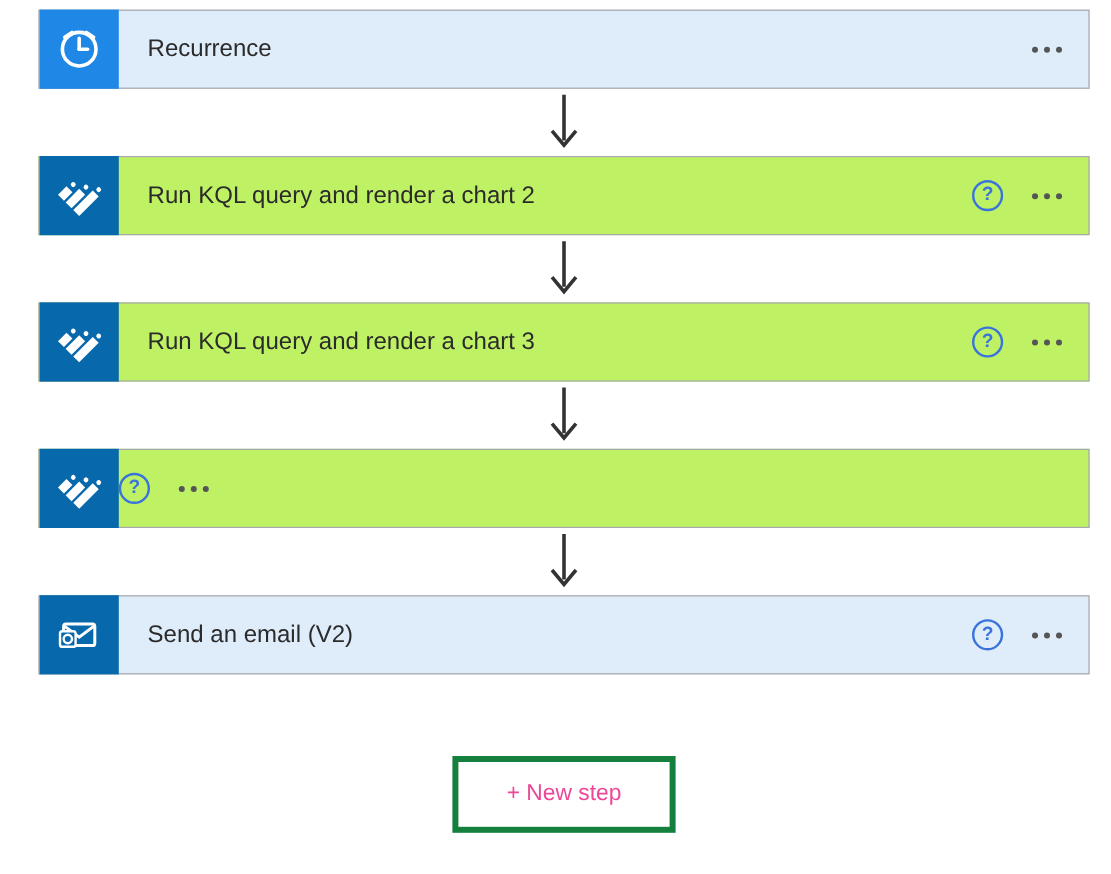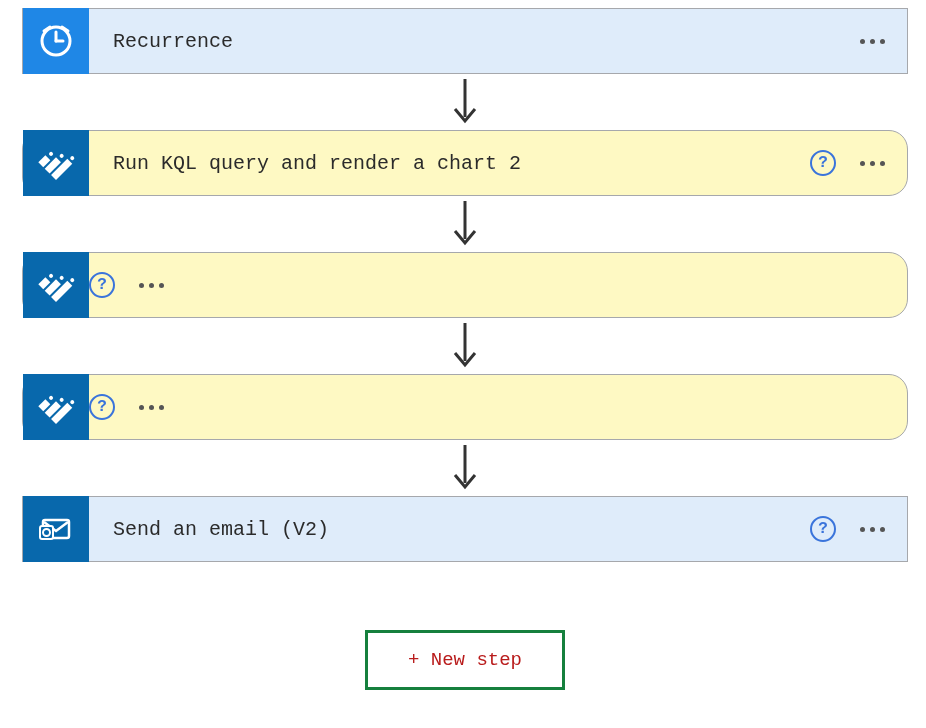--- a/index.html
+++ b/index.html
@@ -4,36 +4,34 @@
 <style>
   * { box-sizing: border-box; }
   body {
     margin: 0;
     padding: 0;
     font-family: "Segoe UI", -apple-system, sans-serif;
     background: #ffffff;
     width: 926px;
   }
   .flow-container {
-    padding: 8px 18px 20px 22px;
-    font-family: Liberation Mono, monospace;
+    padding: 8px 18px 20px 32px;
   }
   .step-card {
     display: flex;
     align-items: center;
     height: 66px;
     border: 1px solid #a6a8ac;
     cursor: pointer;
   }
   .step-card.blue-light {
     background: #dfecfa;
   }
   .step-card.gray-light {
-    background: #fef9c3;
-    border-radius: 19px;
+    background: #bef264;
   }
   .icon-box {
     width: 66px;
     height: 66px;
     display: flex;
     align-items: center;
     justify-content: center;
     flex-shrink: 0;
   }
   .icon-box.blue { background: #1f87e6; }
@@ -84,25 +82,25 @@
     align-items: center;
   }
   .arrow-connector svg { display: block; }
   .bottom-bar {
     display: flex;
     justify-content: center;
     gap: 22px;
     margin-top: 68px;
   }
   .bottom-btn {
-    border: 3px solid #15803d;
+    border: 5px solid #15803d;
     background: #ffffff;
     padding: 16px 40px;
     font-size: 19px;
-    color: #b91c1c;
+    color: #ec4899;
     font-family: inherit;
     cursor: pointer;
   }
 </style>
 </head>
 <body>
 
 <div class="flow-container">
 
   <div class="step-card blue-light">
@@ -169,20 +167,21 @@
         <g transform="rotate(45 21 21)">
           <rect x="8" y="23" width="7" height="10" fill="#fff"></rect>
           <rect x="17" y="17" width="7" height="16" fill="#fff"></rect>
           <rect x="26" y="10" width="7" height="23" fill="#fff"></rect>
           <circle cx="11" cy="18" r="2" fill="#fff"></circle>
           <circle cx="20" cy="12" r="2" fill="#fff"></circle>
           <circle cx="29" cy="6" r="2" fill="#fff"></circle>
         </g>
       </svg>
     </div>
+    <div class="step-title">Run KQL query and render a chart 3</div>
     <div class="step-actions">
       <div class="help-icon">?</div>
       <div class="more-dots">
           <span></span>
           <span></span>
           <span></span>
         </div>
     </div>
   </div>
 

